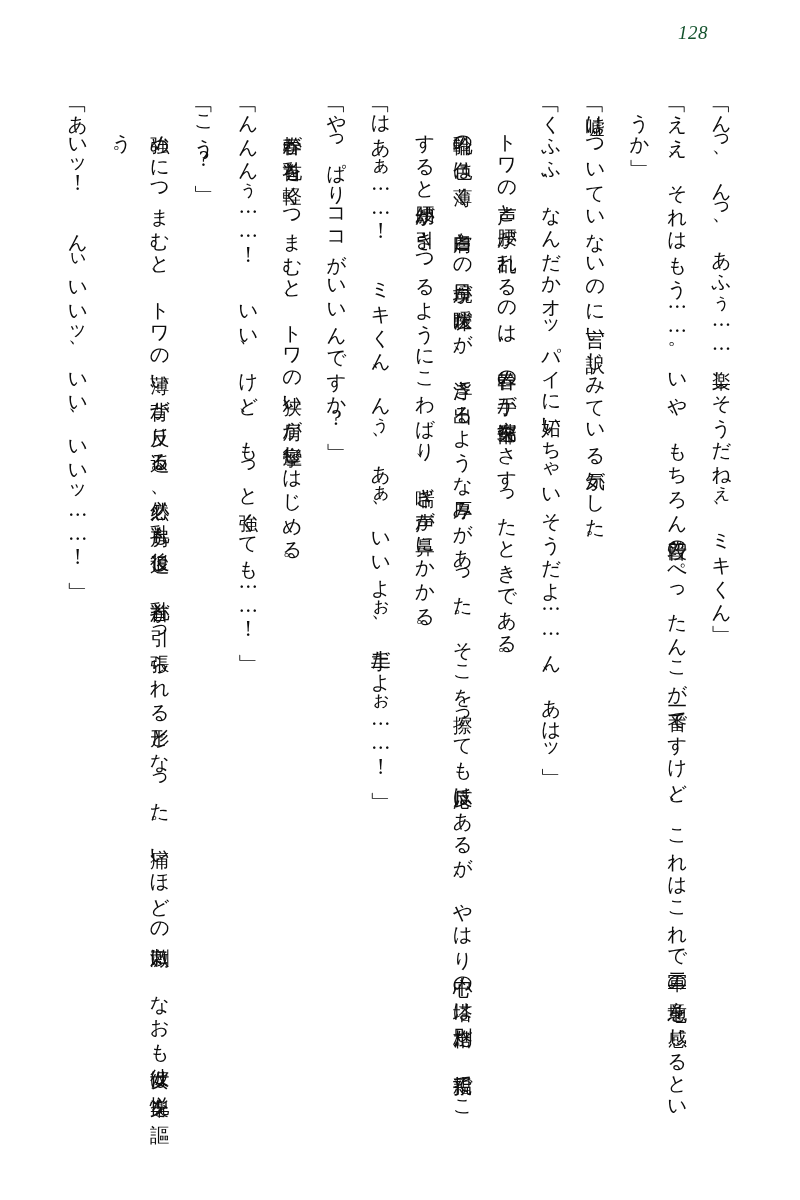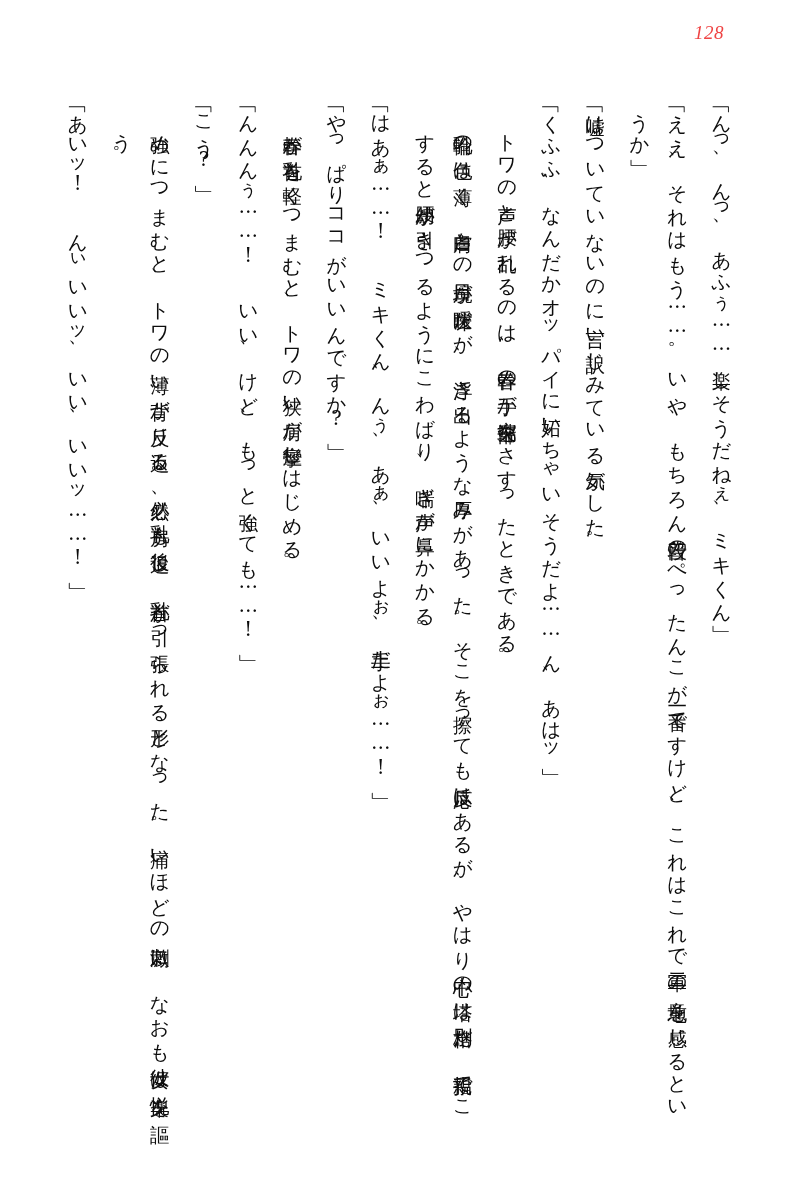--- a/index.html
+++ b/index.html
@@ -18,26 +18,26 @@
   .page {
     position: relative;
     width: 800px;
     height: 1200px;
     box-sizing: border-box;
     background: #ffffff;
   }
   .page-number {
     position: absolute;
     top: 22px;
-    right: 76px;
+    right: 92px;
     font-family: "Liberation Serif", "DejaVu Serif", serif;
     font-style: italic;
     font-size: 19px;
     letter-spacing: 0.5px;
-    color: #ef4444;
+    color: #14532d;
   }
   .text-body {
     position: absolute;
     top: 100px;
     left: 52px;
     right: 60px;
     height: 1010px;
     writing-mode: vertical-rl;
     -webkit-writing-mode: vertical-rl;
     text-orientation: upright;

